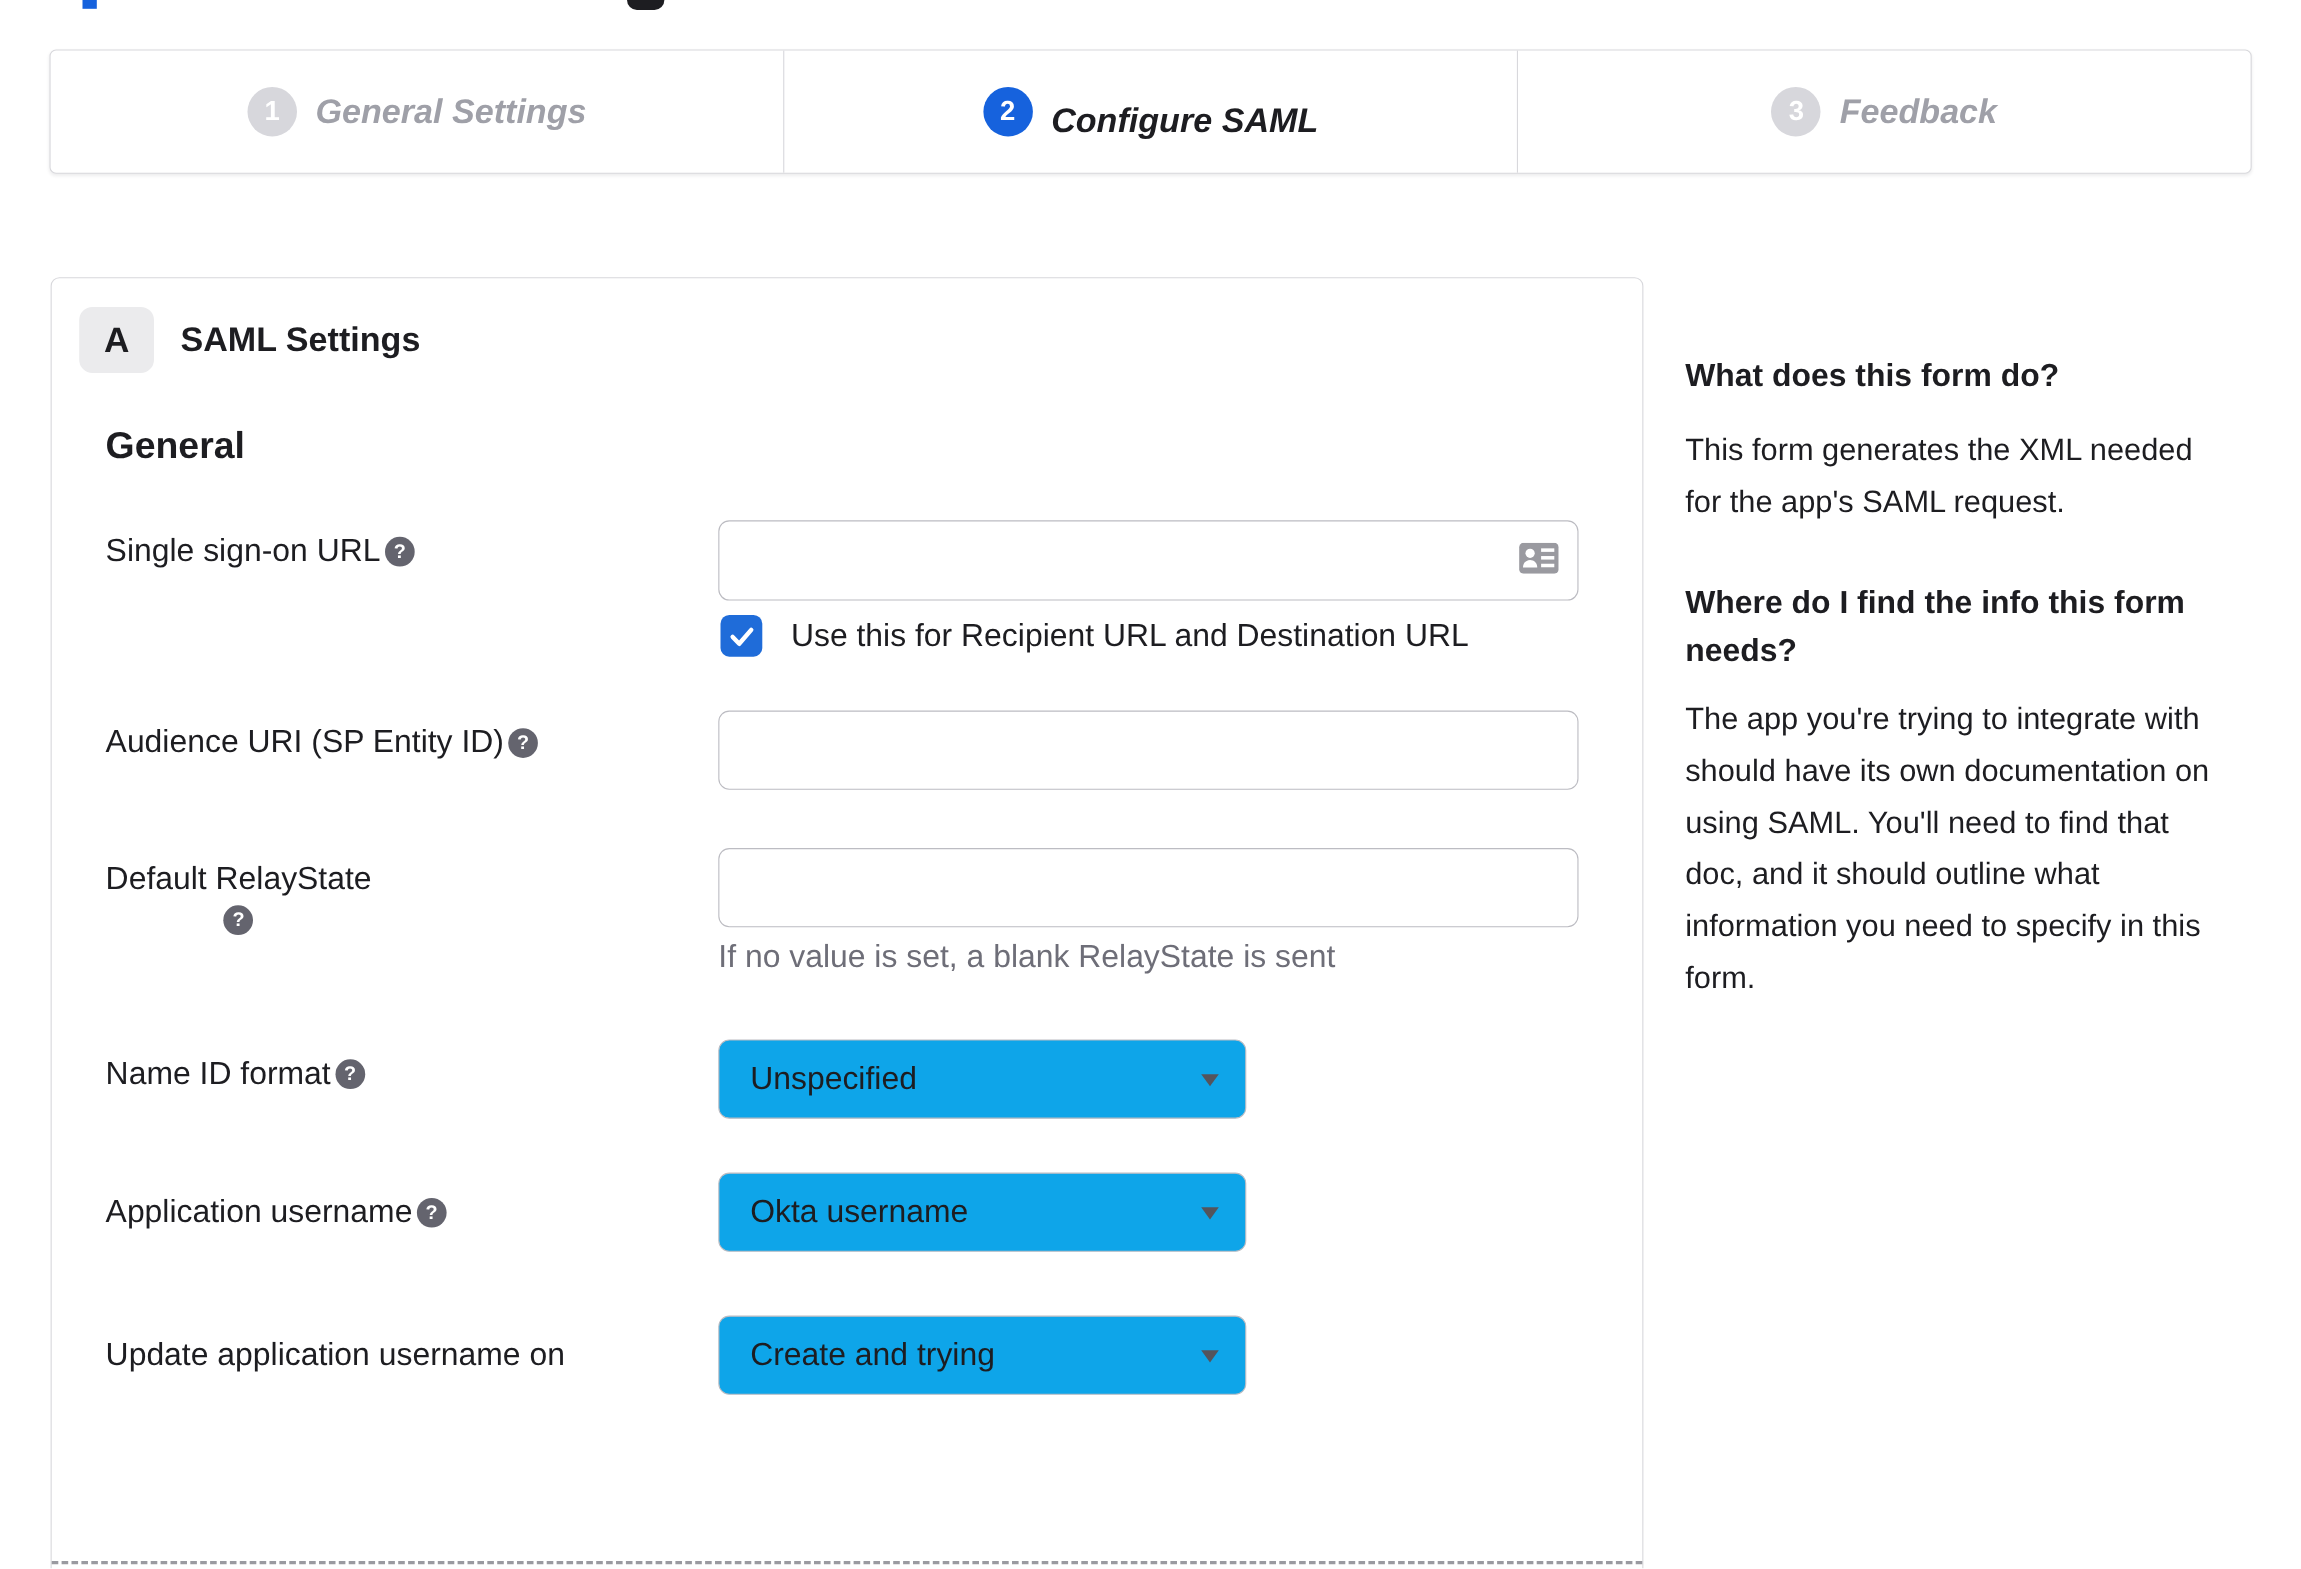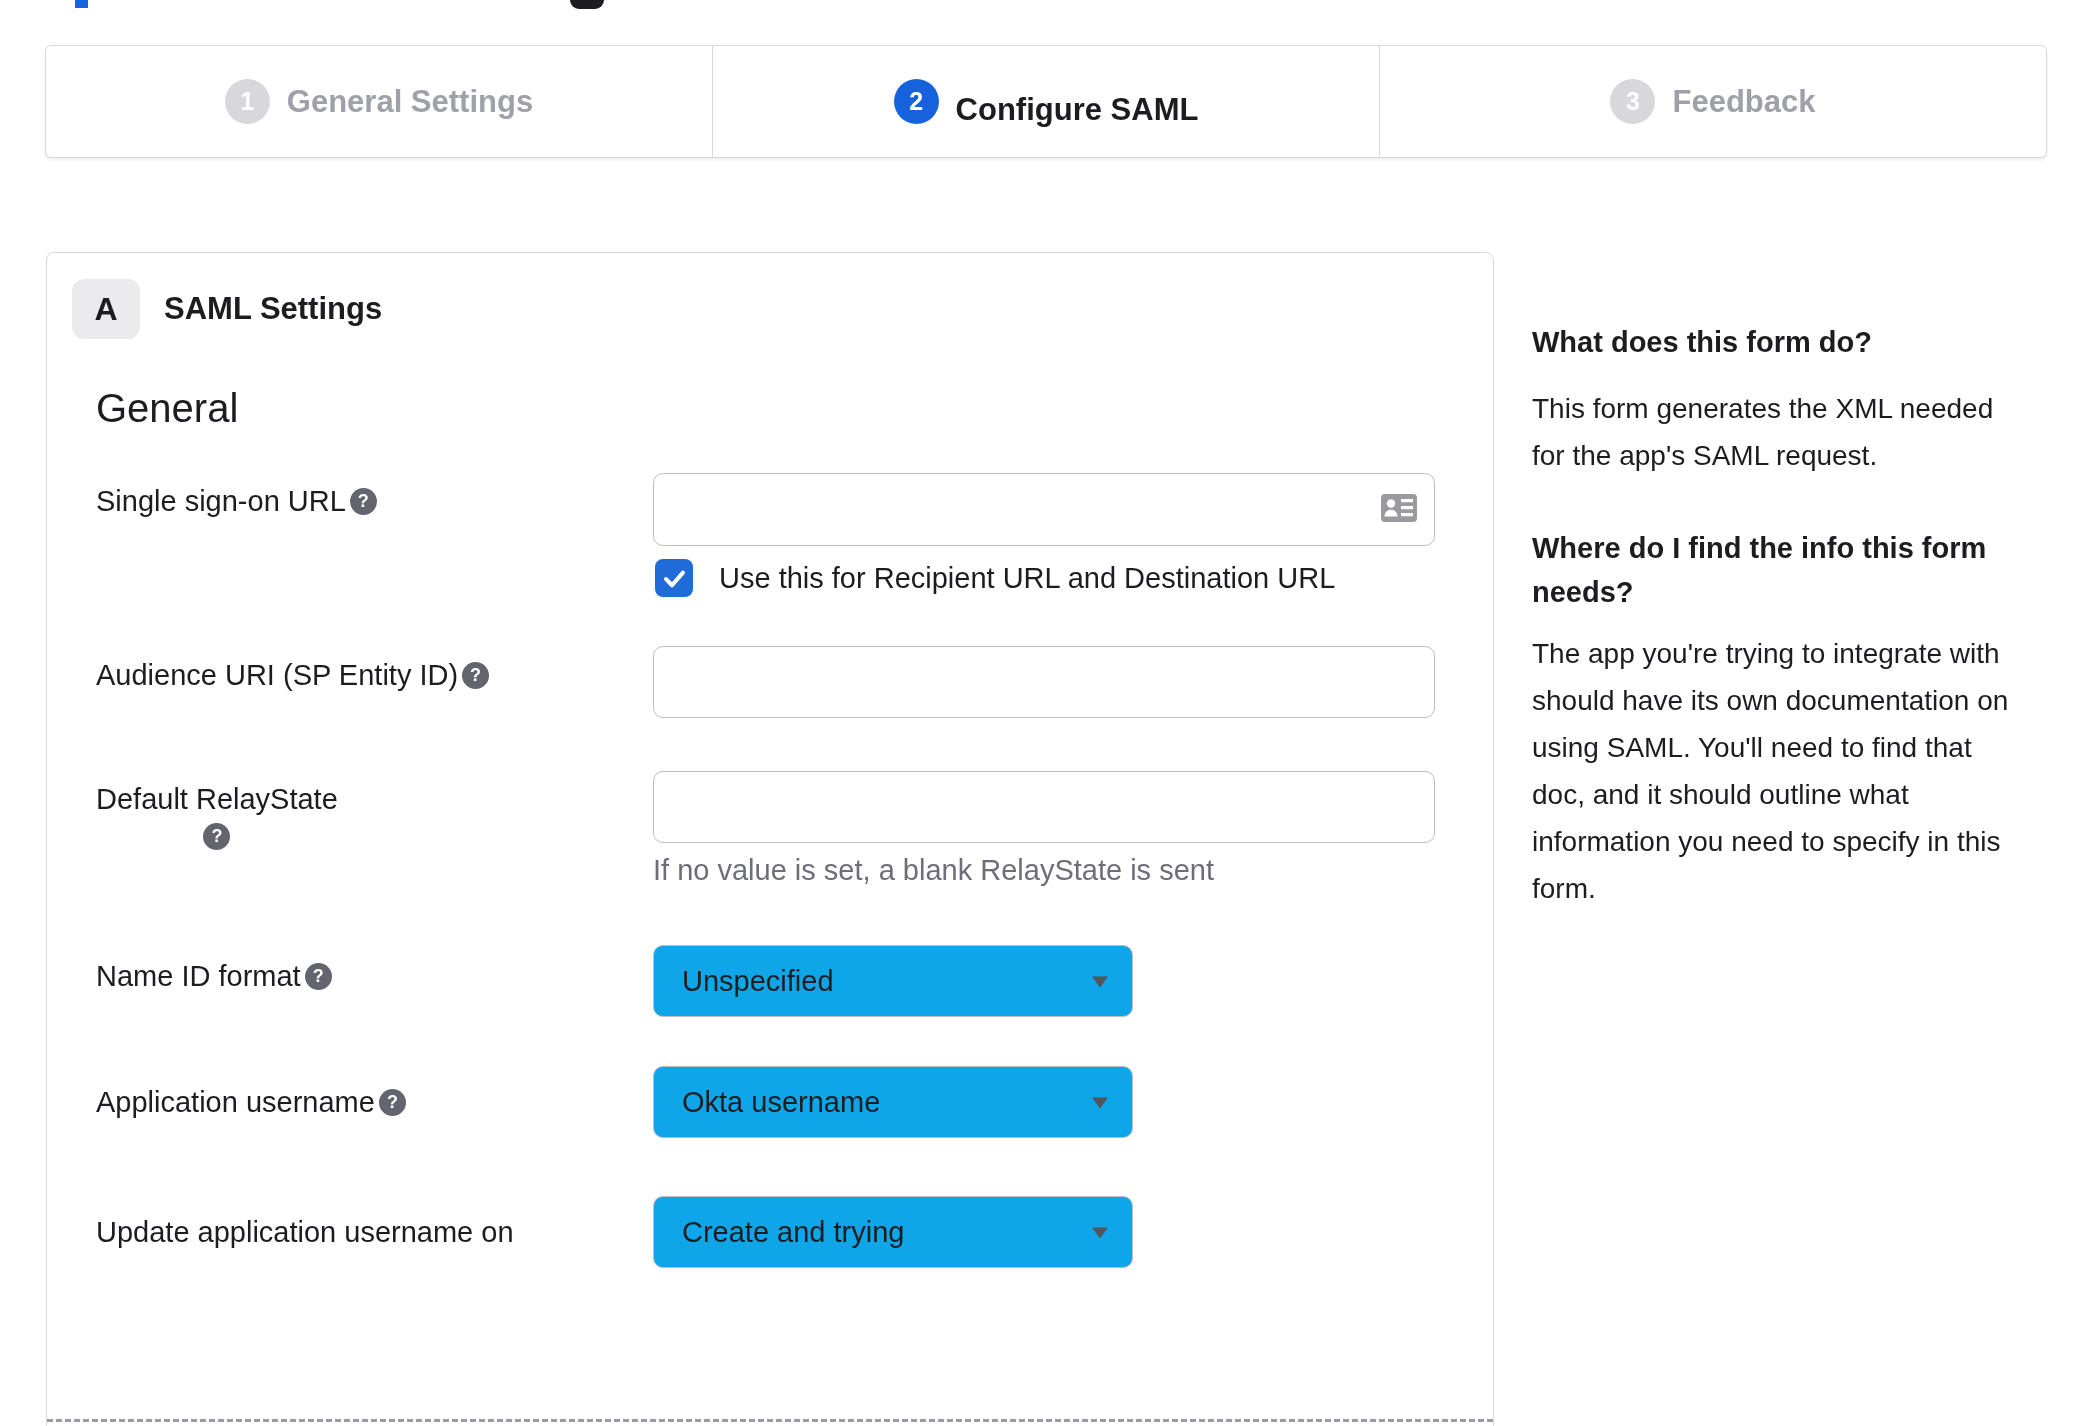--- a/index.html
+++ b/index.html
@@ -21,37 +21,37 @@
     background: #fff; border: 1px solid #d8d8dc; border-radius: 6px;
     display: flex; box-shadow: 0 2px 3px rgba(29,29,33,0.08);
   }
   .step { flex: 1 1 0; display: flex; align-items: center; justify-content: center; gap: 17px; border-right: 1px solid #d8d8dc; cursor: default; }
   .step:last-child { border-right: none; }
   .step-circle {
     width: 45px; height: 45px; border-radius: 50%;
     background: #d7d7dc; color: #fff; font-size: 25px; font-weight: bold;
     display: flex; align-items: center; justify-content: center;
   }
-  .step-label { font-size: 31px; font-weight: bold; color: #9fa0a8; }
+  .step-label { font-size: 31px; font-weight: bold; color: #9fa0a8; font-style: italic; }
   .step.active .step-circle { background: #1662dd; }
   .step.active .step-label  { color: #1d1d21; margin-top: 16px; }
 
   
   .card {
     position: absolute; left: 46px; top: 252px; width: 1448px; height: 1200px;
     background: #fff; border: 1px solid #d8d8dc; border-radius: 8px;
   }
   .badge {
     position: absolute; left: 25px; top: 26px; width: 68px; height: 60px;
     background: #ebebed; border-radius: 12px;
     display: flex; align-items: center; justify-content: center;
     font-size: 32px; font-weight: bold; color: #1d1d21;
   }
   .card-title { position: absolute; left: 117px; top: 26px; height: 60px; display: flex; align-items: center; font-size: 31px; font-weight: bold; }
-  .section-heading { position: absolute; left: 49px; top: 133px; font-size: 40px; font-weight: normal; }
+  .section-heading { position: absolute; left: 49px; top: 133px; font-size: 34px; font-weight: bold; }
 
   .field-label { position: absolute; left: 49px; display: flex; align-items: center; gap: 4px; font-size: 29px; line-height: 40px; color: #1d1d21; }
   .help-icon {
     width: 27px; height: 27px; border-radius: 50%; background: #64646e; flex: 0 0 auto;
     color: #fff; font-size: 18px; font-weight: bold; line-height: 27px; text-align: center;
     cursor: pointer;
   }
   .help-icon::after { content: "?"; }
 
   .text-input {

